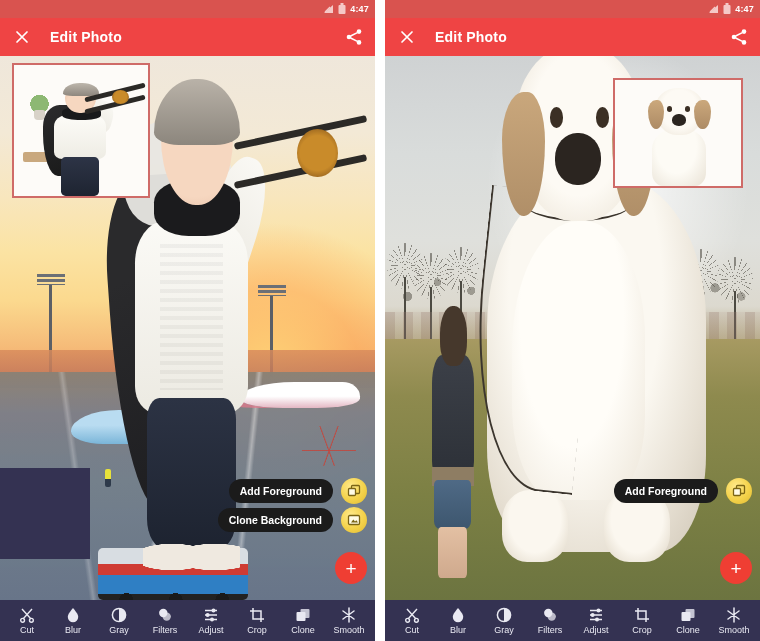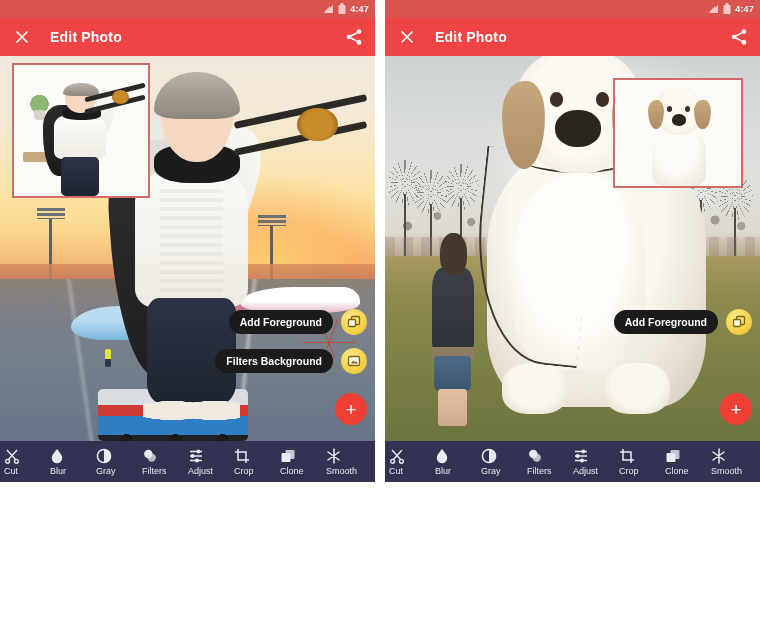--- a/index.html
+++ b/index.html
@@ -11,21 +11,21 @@
   }
   .stage {
     position: relative;
     width: 760px; height: 641px;
     background: #ffffff;
     display: flex;
   }
   .panel {
     position: relative;
     width: 375px;
-    height: 482px;
+    height: 641px;
     overflow: hidden;
     background: #000;
   }
   .panel.left  { margin-right: 10px; }
 
   
   .statusbar {
     position: absolute; top: 0; left: 0; right: 0; height: 18px;
     background: #d9534f;
     display: flex; align-items: center; justify-content: flex-end;
@@ -431,21 +431,21 @@
   }
   .dark-overlay.left-ov  { left: 0; top: 412px; width: 90px; bottom: 41px; }
   .dark-overlay.right-ov { left: 0; right: 22px; top: 508px; bottom: 41px; }
 
   
   .action-row {
     position: absolute; right: 8px;
     display: flex; align-items: center; gap: 8px;
     z-index: 30;
   }
-  .action-row.fg { bottom: 106px; gap: 8px; }
+  .action-row.fg { bottom: 96px; gap: 8px; }
   .action-row.bg { bottom: 67px; }
   .action-label {
     background: #1b1b1b; color: #ffffff;
     font-size: 10.5px; font-weight: bold;
     padding: 6px 11px; border-radius: 13px;
     white-space: nowrap; cursor: pointer;
   }
   .action-btn {
     width: 26px; height: 26px; border-radius: 50%;
     background: radial-gradient(circle at 38% 32%, #ffe98a 0%, #f4d24a 55%, #dfbb33 100%);
@@ -465,21 +465,21 @@
   .toolbar {
     position: absolute; left: 0; right: 0; bottom: 0; height: 41px;
     background: #343252;
     display: flex; align-items: center;
     padding-left: 4px;
     overflow: hidden;
     z-index: 40;
   }
   .tool {
     flex: 0 0 auto; width: 46px;
-    display: flex; flex-direction: column; align-items: flex-start;
+    display: flex; flex-direction: column; align-items: center;
     gap: 2px; cursor: pointer;
   }
   .tool .ti { height: 17px; display: flex; align-items: center; justify-content: center; }
   .tool .tl {
     color: #e9e9f2; font-size: 9px; line-height: 1;
     white-space: nowrap;
   }
 </style>
 </head>
 <body>
@@ -578,21 +578,21 @@
         <span class="action-label">Add Foreground</span>
         <span class="action-btn">
           <svg width="14" height="14" viewBox="0 0 14 14">
             <rect x="4.5" y="1.5" width="8" height="8" rx="1" fill="none" stroke="#7a6414" stroke-width="1.3"></rect>
             <rect x="1.5" y="4.5" width="7" height="7" rx="1" fill="#fffbe6" stroke="#7a6414" stroke-width="1.3"></rect>
           </svg>
         </span>
       </div>
 
       <div class="action-row bg">
-        <span class="action-label">Filters Background</span>
+        <span class="action-label">Clone Background</span>
         <span class="action-btn">
           <svg width="14" height="14" viewBox="0 0 14 14">
             <rect x="1.5" y="2.5" width="11" height="9" rx="1.2" fill="#fffbe6" stroke="#7a6414" stroke-width="1.3"></rect>
             <path d="M4 9.5 L6.3 6.5 L8 8.6 L9.4 7.2 L11 9.5 Z" fill="#7a6414"></path>
           </svg>
         </span>
       </div>
 
       <div class="fab">+</div>
     </div>

